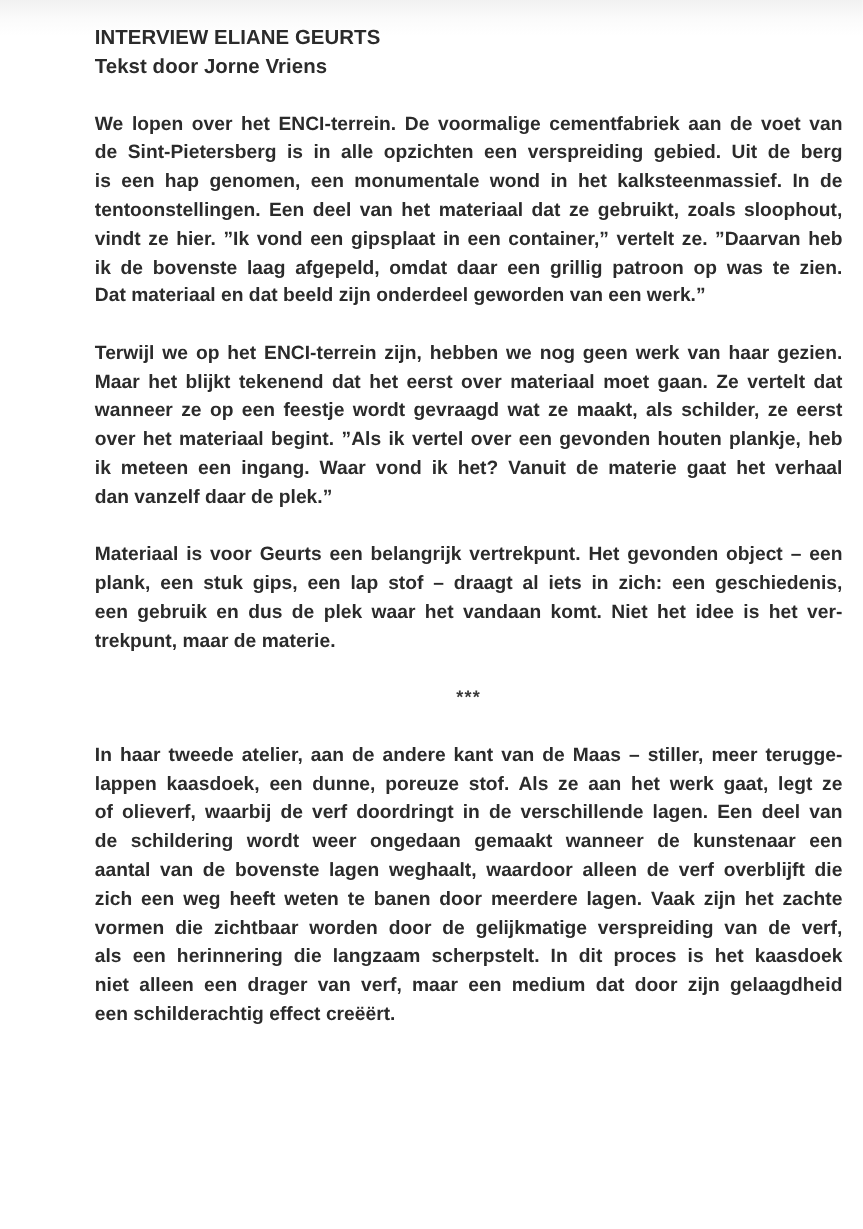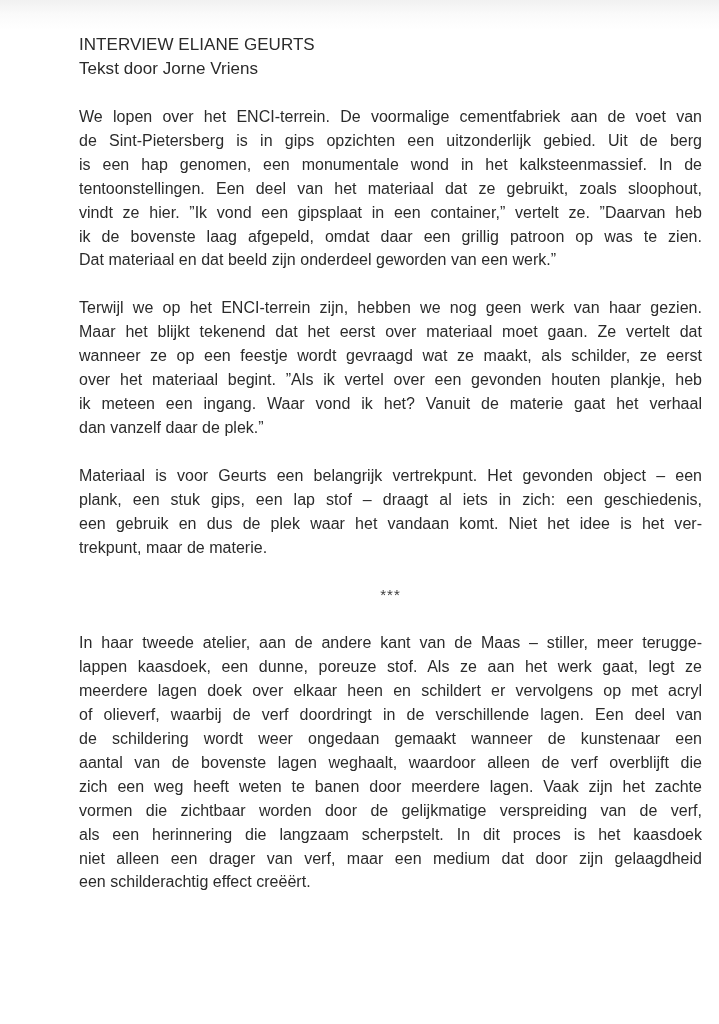--- a/index.html
+++ b/index.html
@@ -11,22 +11,23 @@
       height: 1024px;
       overflow: hidden;
       background: linear-gradient(to bottom, #f1f1f1 0px, #fafafa 14px, #ffffff 30px, #ffffff 100%);
       font-family: "Liberation Sans", sans-serif;
       color: #2b2b2b;
       position: relative;
     }
     .page {
       position: absolute;
       left: 79px;
-      top: 33px;
+      top: 20px;
       width: 623px;
+      font-weight: bold;
     }
     .header-line {
       font-size: 17px;
       line-height: 24px;
       margin: 0;
       letter-spacing: 0.05px;
     }
     .header {
       margin-bottom: 24px;
     }
@@ -60,21 +61,21 @@
 
 <div class="page">
   <div class="header">
     <p class="header-line">INTERVIEW ELIANE GEURTS</p>
     <p class="header-line">Tekst door Jorne Vriens</p>
   </div>
 
   <div id="paras-before">
       <p class="para">
         <span class="line">We lopen over het ENCI-terrein. De voormalige cementfabriek aan de voet van</span>
-        <span class="line">de Sint-Pietersberg is in gips opzichten een uitzonderlijk gebied. Uit de berg</span>
+        <span class="line">de Sint-Pietersberg is in alle opzichten een verspreiding gebied. Uit de berg</span>
         <span class="line">is een hap genomen, een monumentale wond in het kalksteenmassief. In de</span>
         <span class="line">tentoonstellingen. Een deel van het materiaal dat ze gebruikt, zoals sloophout,</span>
         <span class="line">vindt ze hier. ”Ik vond een gipsplaat in een container,” vertelt ze. ”Daarvan heb</span>
         <span class="line">ik de bovenste laag afgepeld, omdat daar een grillig patroon op was te zien.</span>
         <span class="line last">Dat materiaal en dat beeld zijn onderdeel geworden van een werk.”</span>
       </p>
       <p class="para">
         <span class="line">Terwijl we op het ENCI-terrein zijn, hebben we nog geen werk van haar gezien.</span>
         <span class="line">Maar het blijkt tekenend dat het eerst over materiaal moet gaan. Ze vertelt dat</span>
         <span class="line">wanneer ze op een feestje wordt gevraagd wat ze maakt, als schilder, ze eerst</span>
@@ -89,21 +90,20 @@
         <span class="line last">trekpunt, maar de materie.</span>
       </p>
     </div>
 
   <div class="separator">***</div>
 
   <div id="paras-after">
       <p class="para">
         <span class="line">In haar tweede atelier, aan de andere kant van de Maas – stiller, meer terugge-</span>
         <span class="line">lappen kaasdoek, een dunne, poreuze stof. Als ze aan het werk gaat, legt ze</span>
-        <span class="line">meerdere lagen doek over elkaar heen en schildert er vervolgens op met acryl</span>
         <span class="line">of olieverf, waarbij de verf doordringt in de verschillende lagen. Een deel van</span>
         <span class="line">de schildering wordt weer ongedaan gemaakt wanneer de kunstenaar een</span>
         <span class="line">aantal van de bovenste lagen weghaalt, waardoor alleen de verf overblijft die</span>
         <span class="line">zich een weg heeft weten te banen door meerdere lagen. Vaak zijn het zachte</span>
         <span class="line">vormen die zichtbaar worden door de gelijkmatige verspreiding van de verf,</span>
         <span class="line">als een herinnering die langzaam scherpstelt. In dit proces is het kaasdoek</span>
         <span class="line">niet alleen een drager van verf, maar een medium dat door zijn gelaagdheid</span>
         <span class="line last">een schilderachtig effect creëërt.</span>
       </p>
     </div>

